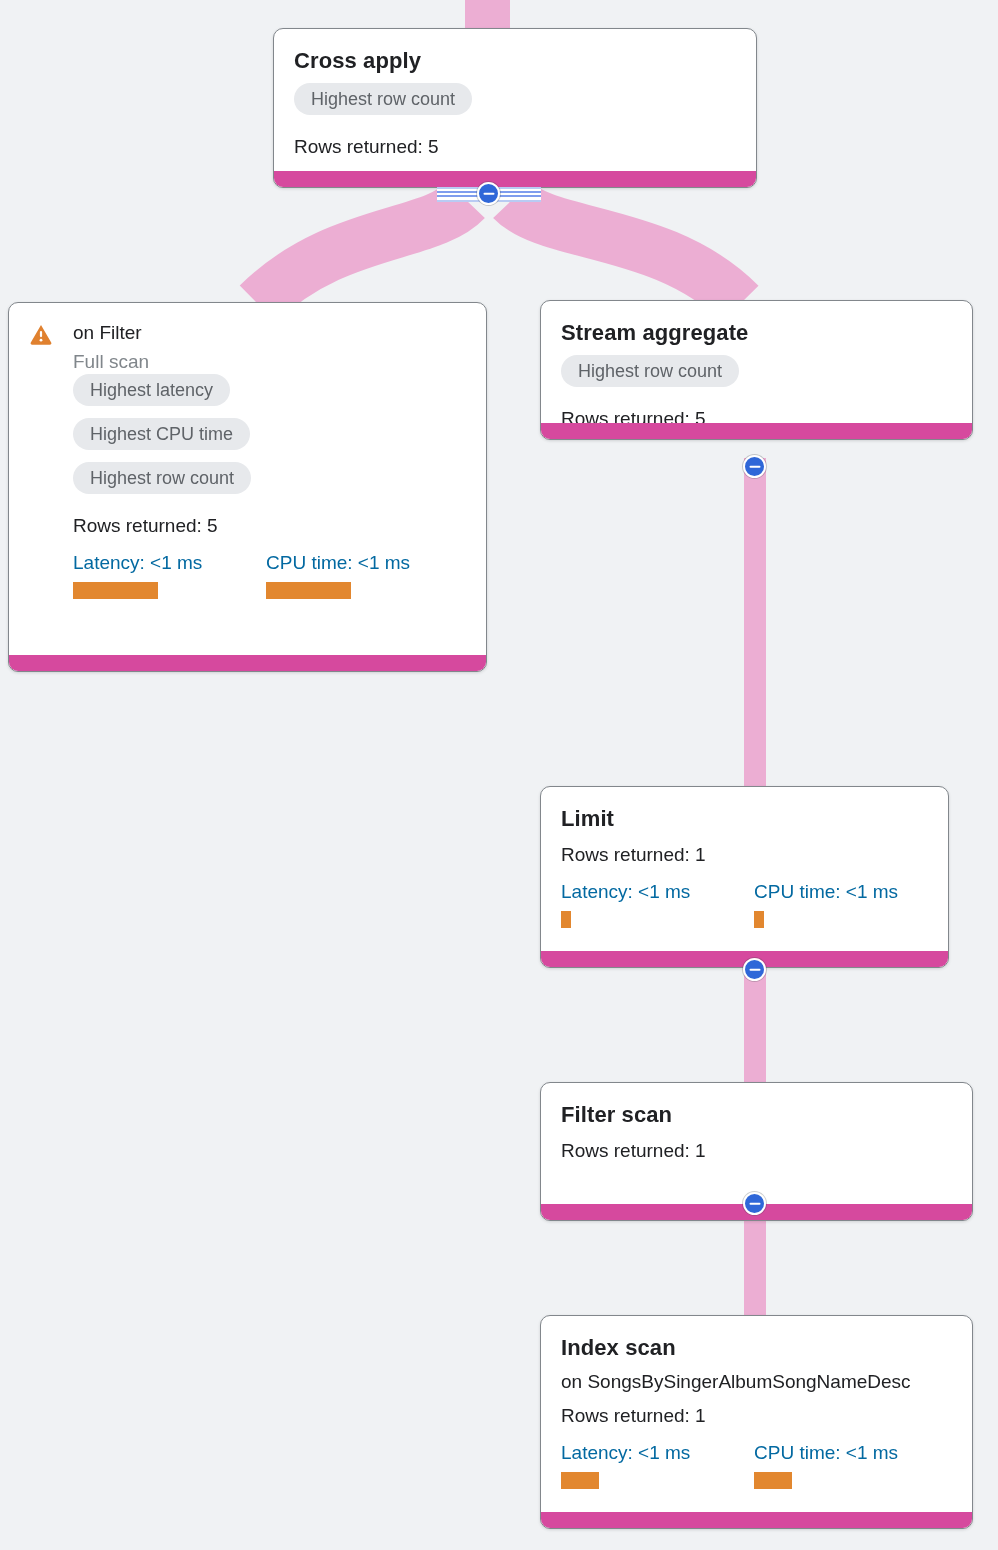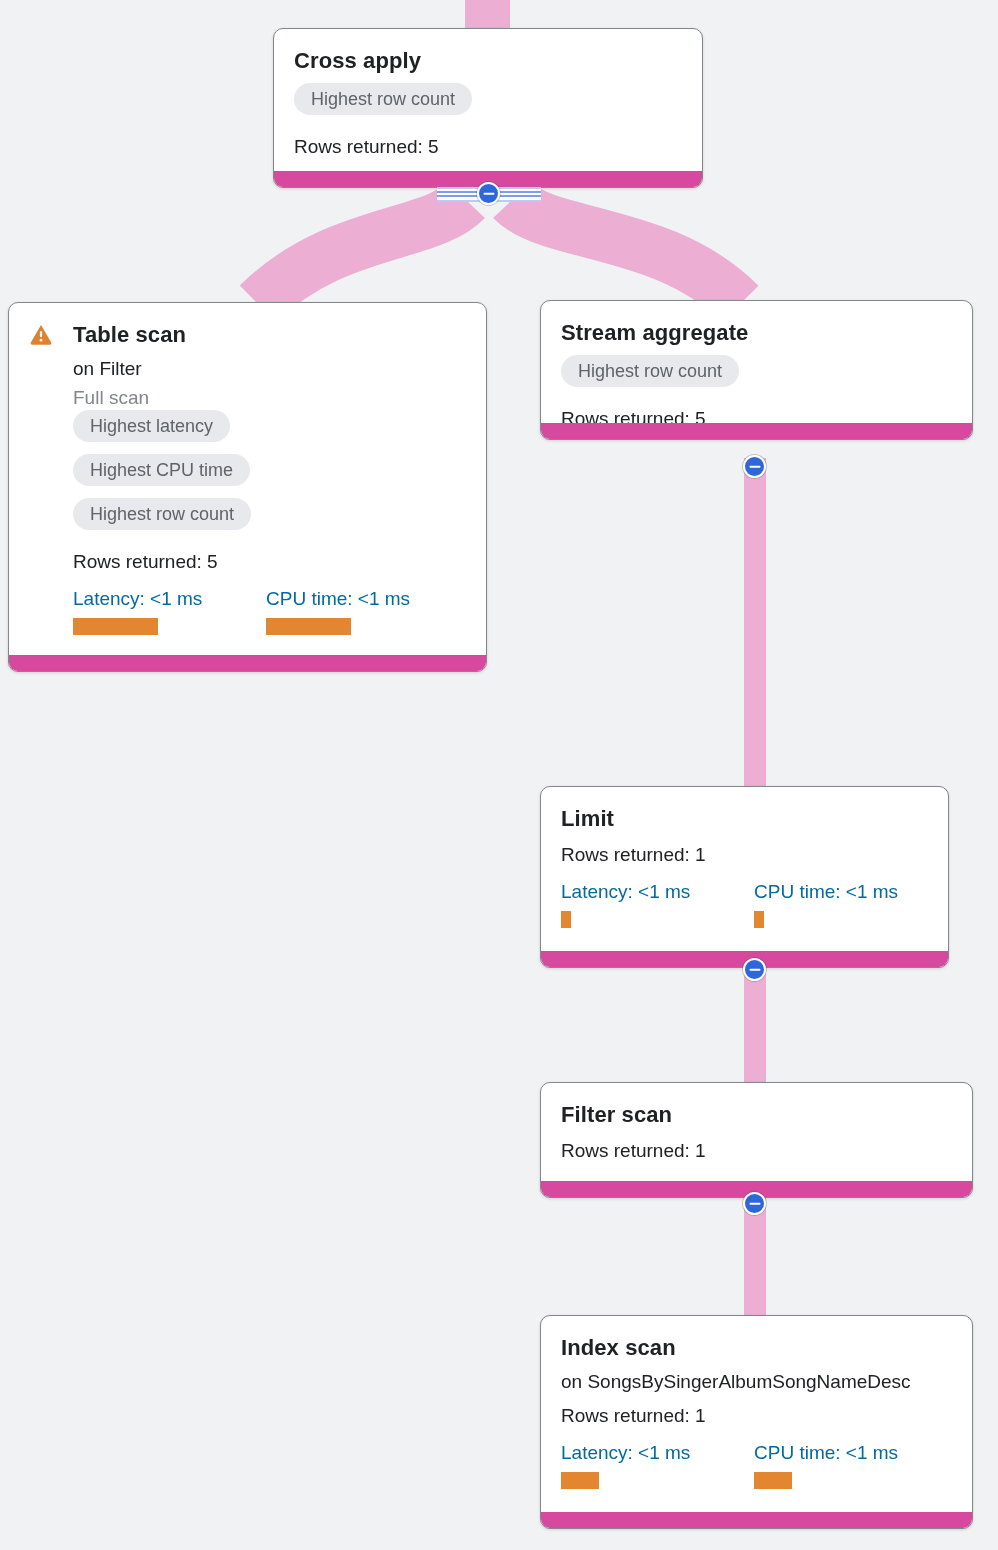--- a/index.html
+++ b/index.html
@@ -129,25 +129,25 @@
       #ffffff 2px, #ffffff 4.5px,
       #7f9ded 4.5px, #7f9ded 6.5px,
       #ffffff 6.5px, #ffffff 8.5px,
       #7f9ded 8.5px, #7f9ded 10.5px,
       #ffffff 10.5px, #ffffff 13px,
       #b9cbf3 13px, #b9cbf3 15px
     );
   }
 
   
-  #card-cross-apply     { left: 273px; top: 28px;   width: 430px; height: 160px; }
+  #card-cross-apply     { left: 273px; top: 28px;   width: 484px; height: 160px; }
   #card-table-scan      { left: 8px;   top: 302px;  width: 479px; height: 370px; }
   #card-stream-aggregate{ left: 540px; top: 300px;  width: 433px; height: 140px; }
   #card-limit           { left: 540px; top: 786px;  width: 409px; height: 182px; }
-  #card-filter-scan     { left: 540px; top: 1082px; width: 433px; height: 116px; }
+  #card-filter-scan     { left: 540px; top: 1082px; width: 433px; height: 139px; }
   #card-index-scan      { left: 540px; top: 1315px; width: 433px; height: 214px; }
 </style>
 </head>
 <body>
 
 <div class="canvas">
 
   <svg class="edge-layer" width="998" height="1550" viewBox="0 0 998 1550" aria-hidden="true">
     <rect x="465" y="0" width="45" height="30" fill="#ecaed3"></rect>
     <path d="M 466 200 C 430 238, 335 228, 258 304" stroke="#ecaed3" stroke-width="52" fill="none"></path>
@@ -168,21 +168,20 @@
 
   <div class="node-card" id="card-table-scan">
     <span class="warn-wrap">
       <svg width="24" height="22" viewBox="0 0 24 22">
         <path d="M12 2 L22.2 19.4 a1.6 1.6 0 0 1 -1.4 2.4 H3.2 a1.6 1.6 0 0 1 -1.4 -2.4 Z" fill="#e0812f"></path>
         <rect x="10.9" y="8" width="2.2" height="6.2" rx="1.1" fill="#ffffff"></rect>
         <circle cx="12" cy="17.2" r="1.4" fill="#ffffff"></circle>
       </svg>
     </span>
     <div class="indented">
-      <div class="node-title">Table scan</div>
       <div class="node-sub">on Filter</div>
       <div class="node-note">Full scan</div>
       <div class="chip-row"><span class="chip">Highest latency</span></div>
       <div class="chip-row"><span class="chip">Highest CPU time</span></div>
       <div class="chip-row"><span class="chip">Highest row count</span></div>
       <div class="rows-returned">Rows returned: 5</div>
       <div class="metrics">
         <div>
           <div class="metric-label">Latency: &lt;1 ms</div>
           <div class="metric-bar" style="width: 85px;"></div>

